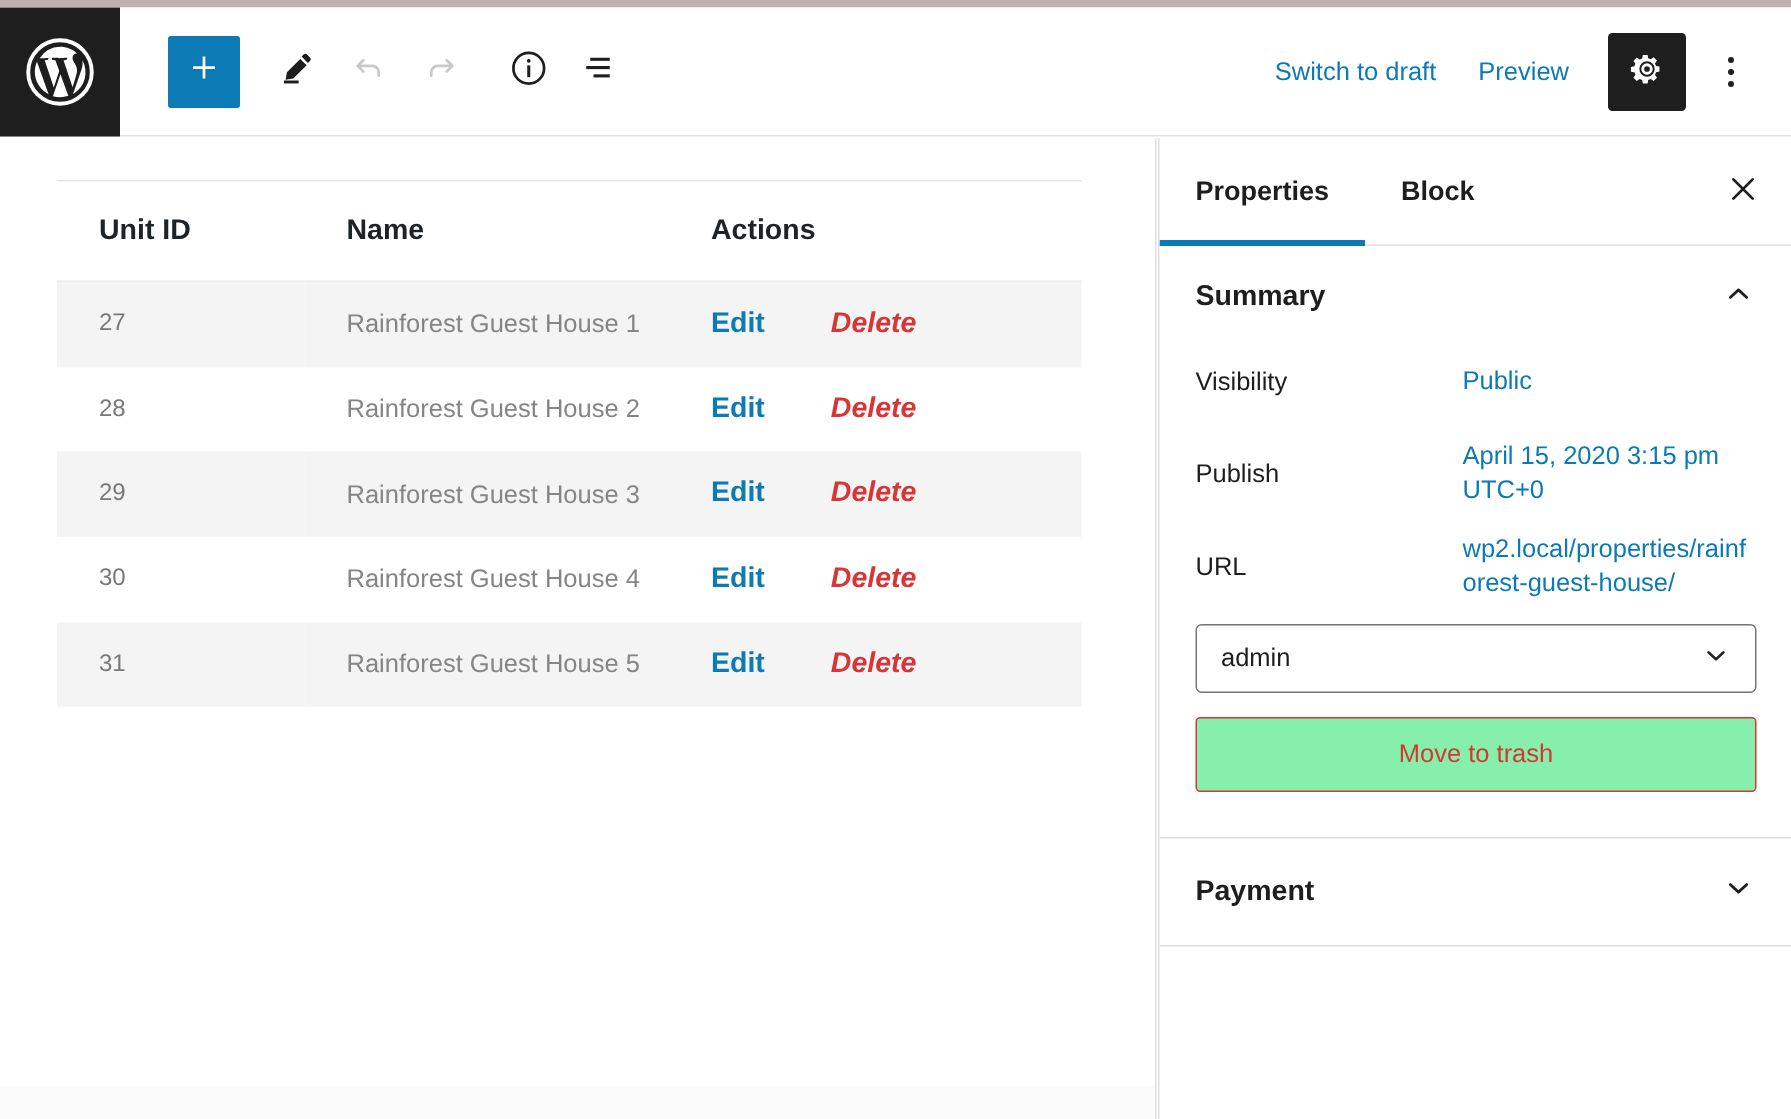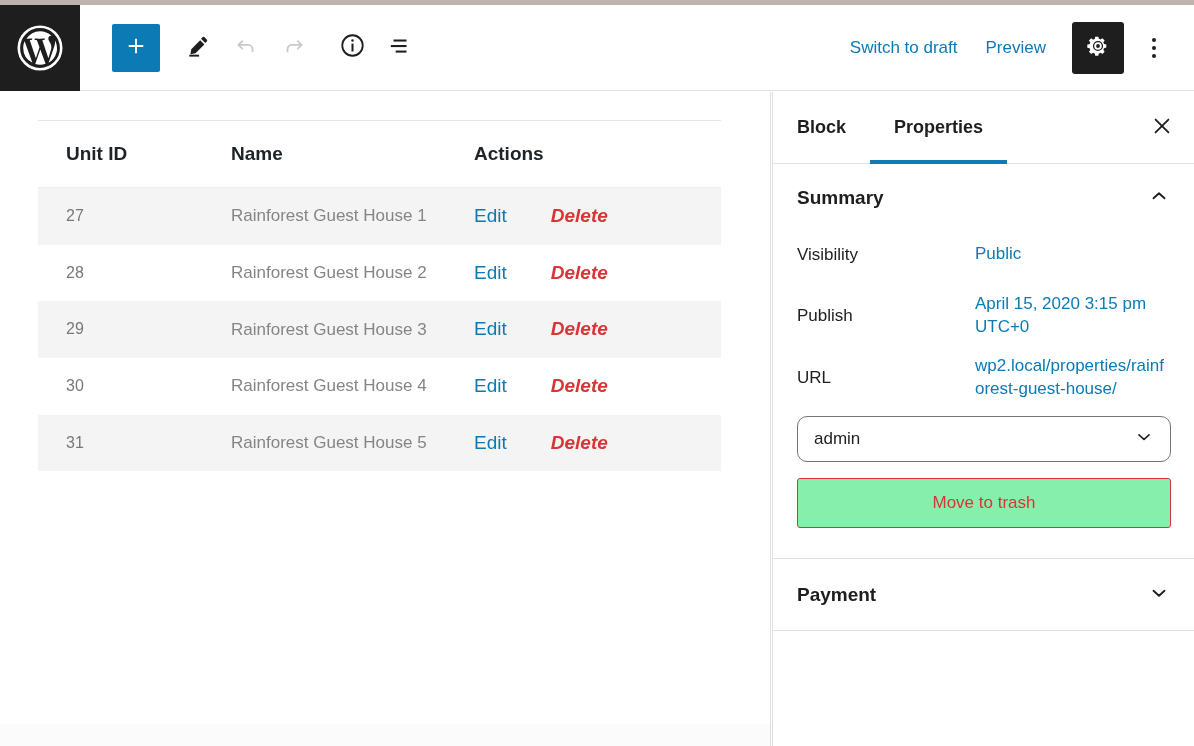--- a/index.html
+++ b/index.html
@@ -107,21 +107,21 @@
     border-bottom: 1px solid #ededed;
   }
   table.units td {
     font-size: 17px; color: #777777; padding: 16px 0 16px 28px;
     vertical-align: middle; line-height: 1.3;
   }
   table.units tr.alt td { background: #f4f4f4; }
   table.units td.id-cell { color: #787878; font-size: 16px; }
   table.units td.name-cell { color: #858585; }
   .act-edit {
-    color: #0b7ab5; font-weight: normal; font-size: 19px;
+    color: #0b7ab5; font-weight: bold; font-size: 19px;
     text-decoration: none; cursor: pointer; margin-right: 44px;
   }
   .act-del {
     color: #d63638; font-weight: bold; font-size: 19px;
     text-decoration: none; cursor: pointer; font-style: italic;
   }
   .canvas-foot {
     width: 771px; height: 22px; background: #fbfbfb;
     position: absolute; bottom: 0; left: 0;
   }
@@ -175,21 +175,21 @@
     word-break: break-word;
   }
   .sb-row.align-mid { align-items: center; }
 
   .sb-author-lbl {
     padding: 6px 24px 10px 24px; font-size: 14px; font-weight: bold;
     color: #1e1e1e; letter-spacing: 0.4px;
   }
   .sb-select {
     margin: 0 24px; width: 374px; height: 46px;
-    border: 1px solid #757575; border-radius: 10px;
+    border: 1px solid #757575; border-radius: 4px;
     display: flex; align-items: center; padding: 0 16px;
     font-size: 17px; color: #1e1e1e; cursor: pointer; background: #fff;
   }
   .sb-select .chev { margin-left: auto; }
   .sb-trash {
     margin: 16px 24px 0 24px; width: 374px; height: 50px;
     border: 1px solid #d63638; border-radius: 3px; background: #86efac;
     color: #d63638; font-size: 17px; cursor: pointer;
     display: flex; align-items: center; justify-content: center;
     font-family: "Liberation Sans", sans-serif;
@@ -352,22 +352,22 @@
       </tbody>
     </table>
   </div>
 
   <div class="canvas-foot"></div>
 </div>
 
 <div class="sidebar">
 
   <div class="sb-tabs">
+    <button class="sb-tab active">Properties</button>
     <button class="sb-tab">Block</button>
-    <button class="sb-tab active">Properties</button>
     <button class="sb-close">
       <span>
         <svg width="22" height="22" viewBox="0 0 24 24">
           <path fill="none" stroke="#1e1e1e" stroke-width="2" stroke-linecap="round" d="M5 5l14 14M19 5L5 19"></path>
         </svg>
       </span>
     </button>
   </div>
 
   <div class="sb-section-hd">

